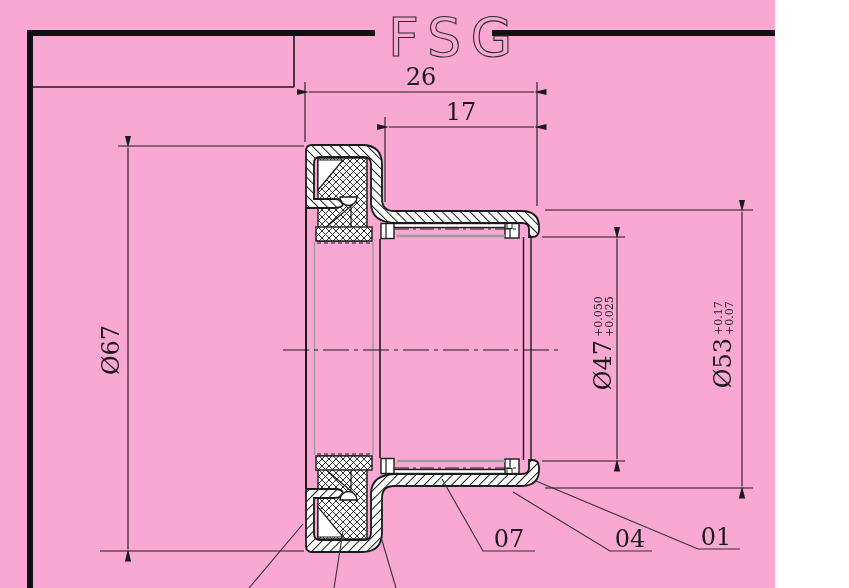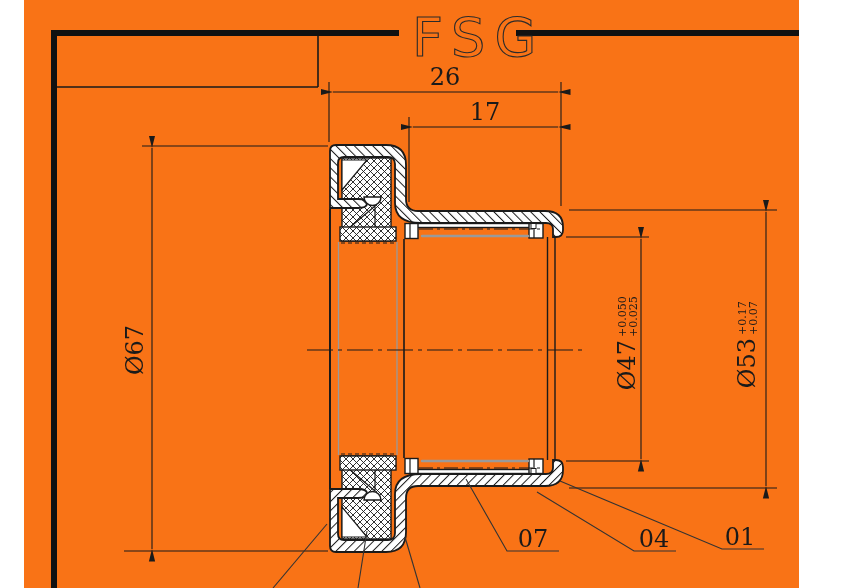--- a/index.html
+++ b/index.html
@@ -1,17 +1,17 @@
 <!DOCTYPE html>
 <html><head>
 <meta charset="utf-8">
 <style>
   html,body{margin:0;padding:0;background:#fff;}
-  .stage{position:relative;width:775px;height:588px;background:#f97316;overflow:hidden;
-         font-family:"DejaVu Serif", "Liberation Serif", serif;margin-left:24px;}
+  .stage{position:relative;width:775px;height:588px;background:#f9a8d4;overflow:hidden;
+         font-family:"DejaVu Serif", "Liberation Serif", serif;}
   svg{position:absolute;left:0;top:0;}
   text.dim{font-family:"DejaVu Serif","Liberation Serif",serif;fill:#1a1a1a;}
   text.logo{font-family:"DejaVu Sans","Liberation Sans",sans-serif;}
 </style>
 </head>
 <body>
 
 <div class="stage">
 <svg width="849" height="588" viewBox="0 0 849 588">
   <defs>

